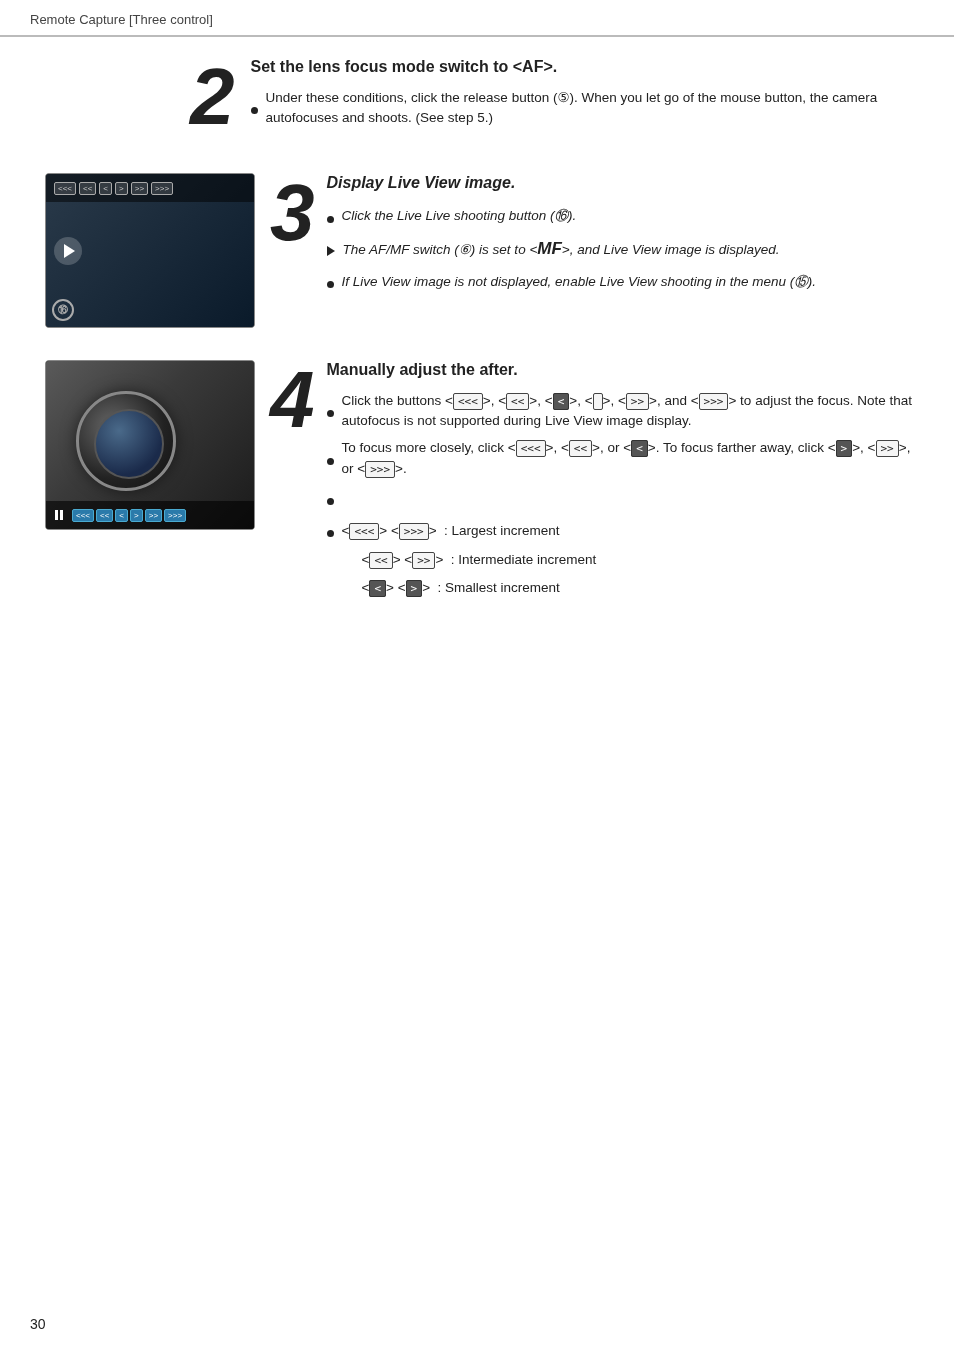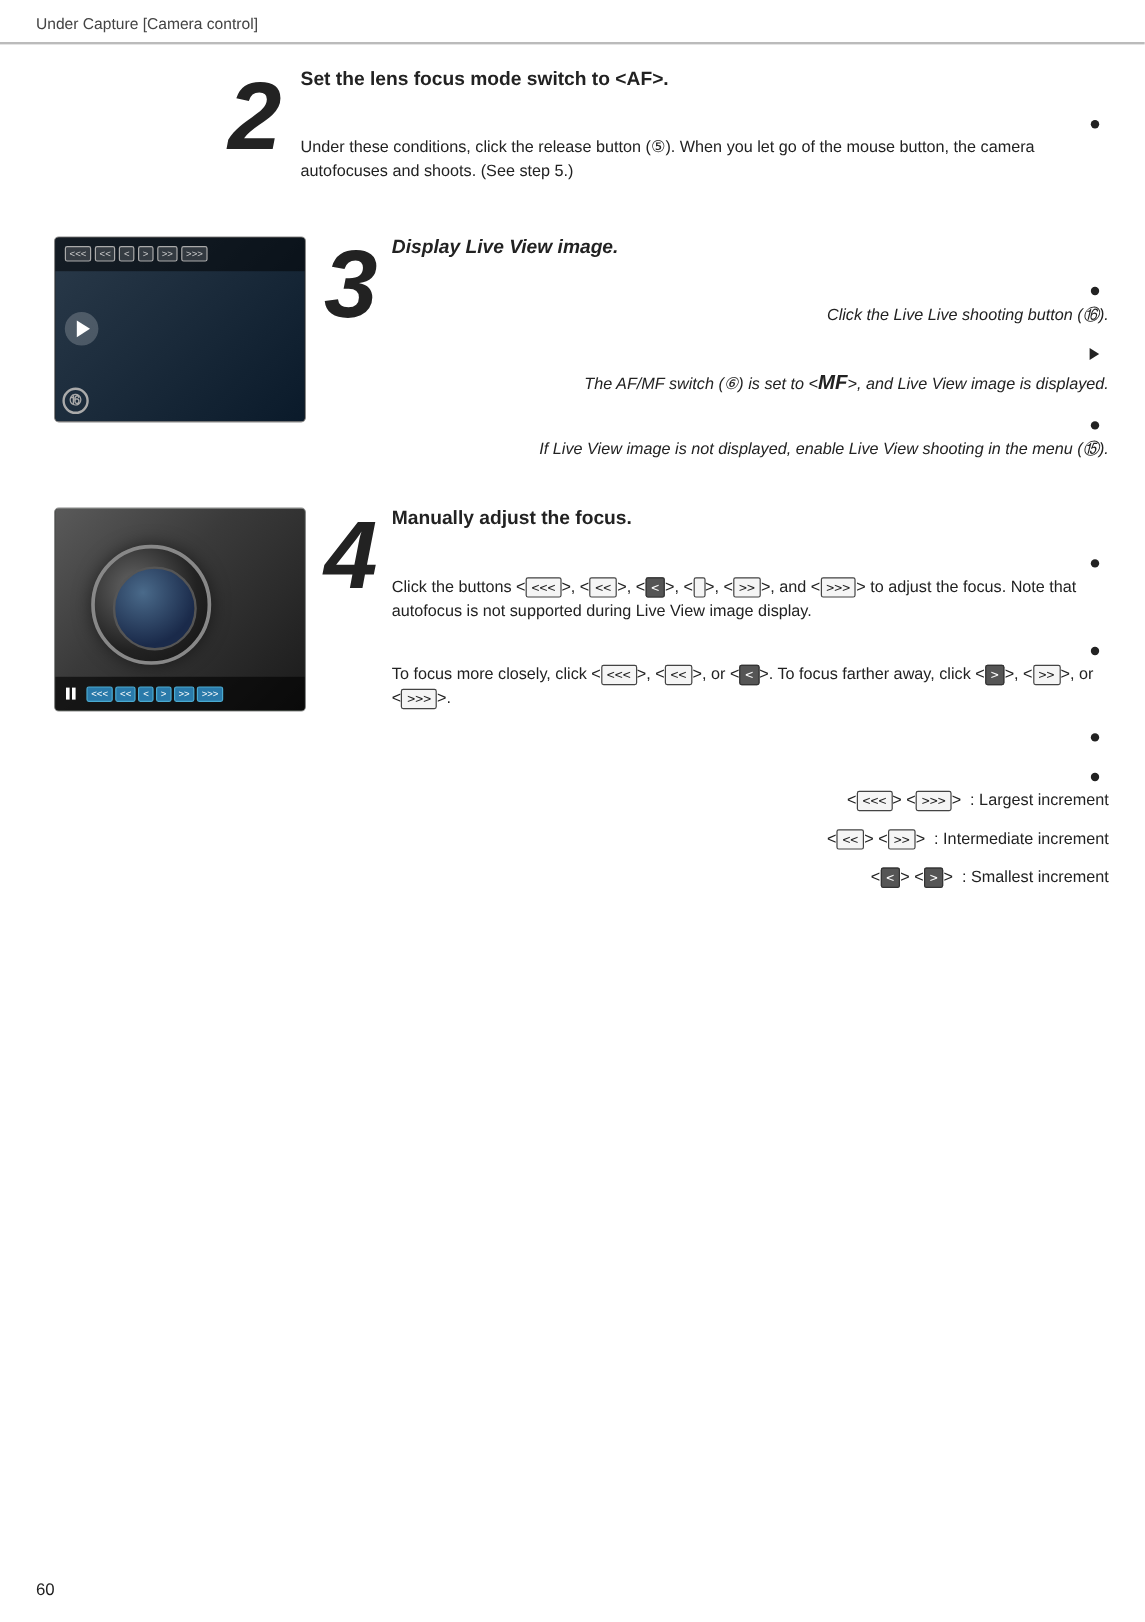--- a/index.html
+++ b/index.html
@@ -32,25 +32,24 @@
     }
 
     .bullet-list {
       list-style: none;
       padding: 0;
       margin: 0;
     }
 
     .bullet-list li {
       display: flex;
-      align-items: flex-end;
+      align-items: center;
       margin-bottom: 7px;
       line-height: 1.5;
       font-size: 13.5px;
-      flex-direction: column;
     }
 
     .bullet-list li .bullet {
       flex-shrink: 0;
       margin-right: 8px;
       margin-top: 5px;
     }
 
     .bullet-circle {
       width: 7px;
@@ -271,21 +270,21 @@
     .step3-num-area {
       display: flex;
       align-items: flex-start;
     }
 
   </style>
 </head>
 <body>
 
 <div class="page-header">
-  <span>Under Capture [Camera control]</span>
+  <span>Remote Capture [Three control]</span>
 </div>
 
 <div class="page-content">
 
   <div class="step2-block">
     <div class="step2-num">2</div>
     <div class="step2-content">
       <div class="step-title">
         Set the lens focus mode switch to &lt;AF&gt;.
       </div>
@@ -370,21 +369,21 @@
             <span class="ctrl-btn highlighted">&gt;&gt;&gt;</span>
           </div>
         </div>
       </div>
     </div>
 
     <div style="flex:1;">
       <div class="step3-num-area">
         <div class="step2-num" style="font-size:80px;margin-right:12px;">4</div>
         <div style="flex:1;">
-          <div class="step-title">Manually adjust the focus.</div>
+          <div class="step-title">Manually adjust the after.</div>
           <ul class="bullet-list">
 
             <li>
               <span class="bullet"><span class="bullet-circle"></span></span>
               <span>
                 Click the buttons &lt;<span class="bv-part">&lt;&lt;&lt;</span>&gt;, &lt;<span class="bv-part">&lt;&lt;</span>&gt;, &lt;<span class="bv-part dark">&lt;</span>&gt;, &lt;<span class="bv-part">​</span>&gt;, &lt;<span class="bv-part">&gt;&gt;</span>&gt;, and &lt;<span class="bv-part">&gt;&gt;&gt;</span>&gt; to adjust the focus. Note that autofocus is not supported during Live View image display.
               </span>
             </li>
 
             <li>
@@ -421,14 +420,14 @@
 
           </ul>
         </div>
       </div>
     </div>
   </div>
 
 </div>
 
 <div style="position:absolute;bottom:20px;left:30px;">
-  <span>60</span>
+  <span>30</span>
 </div>
 
 </body></html>

